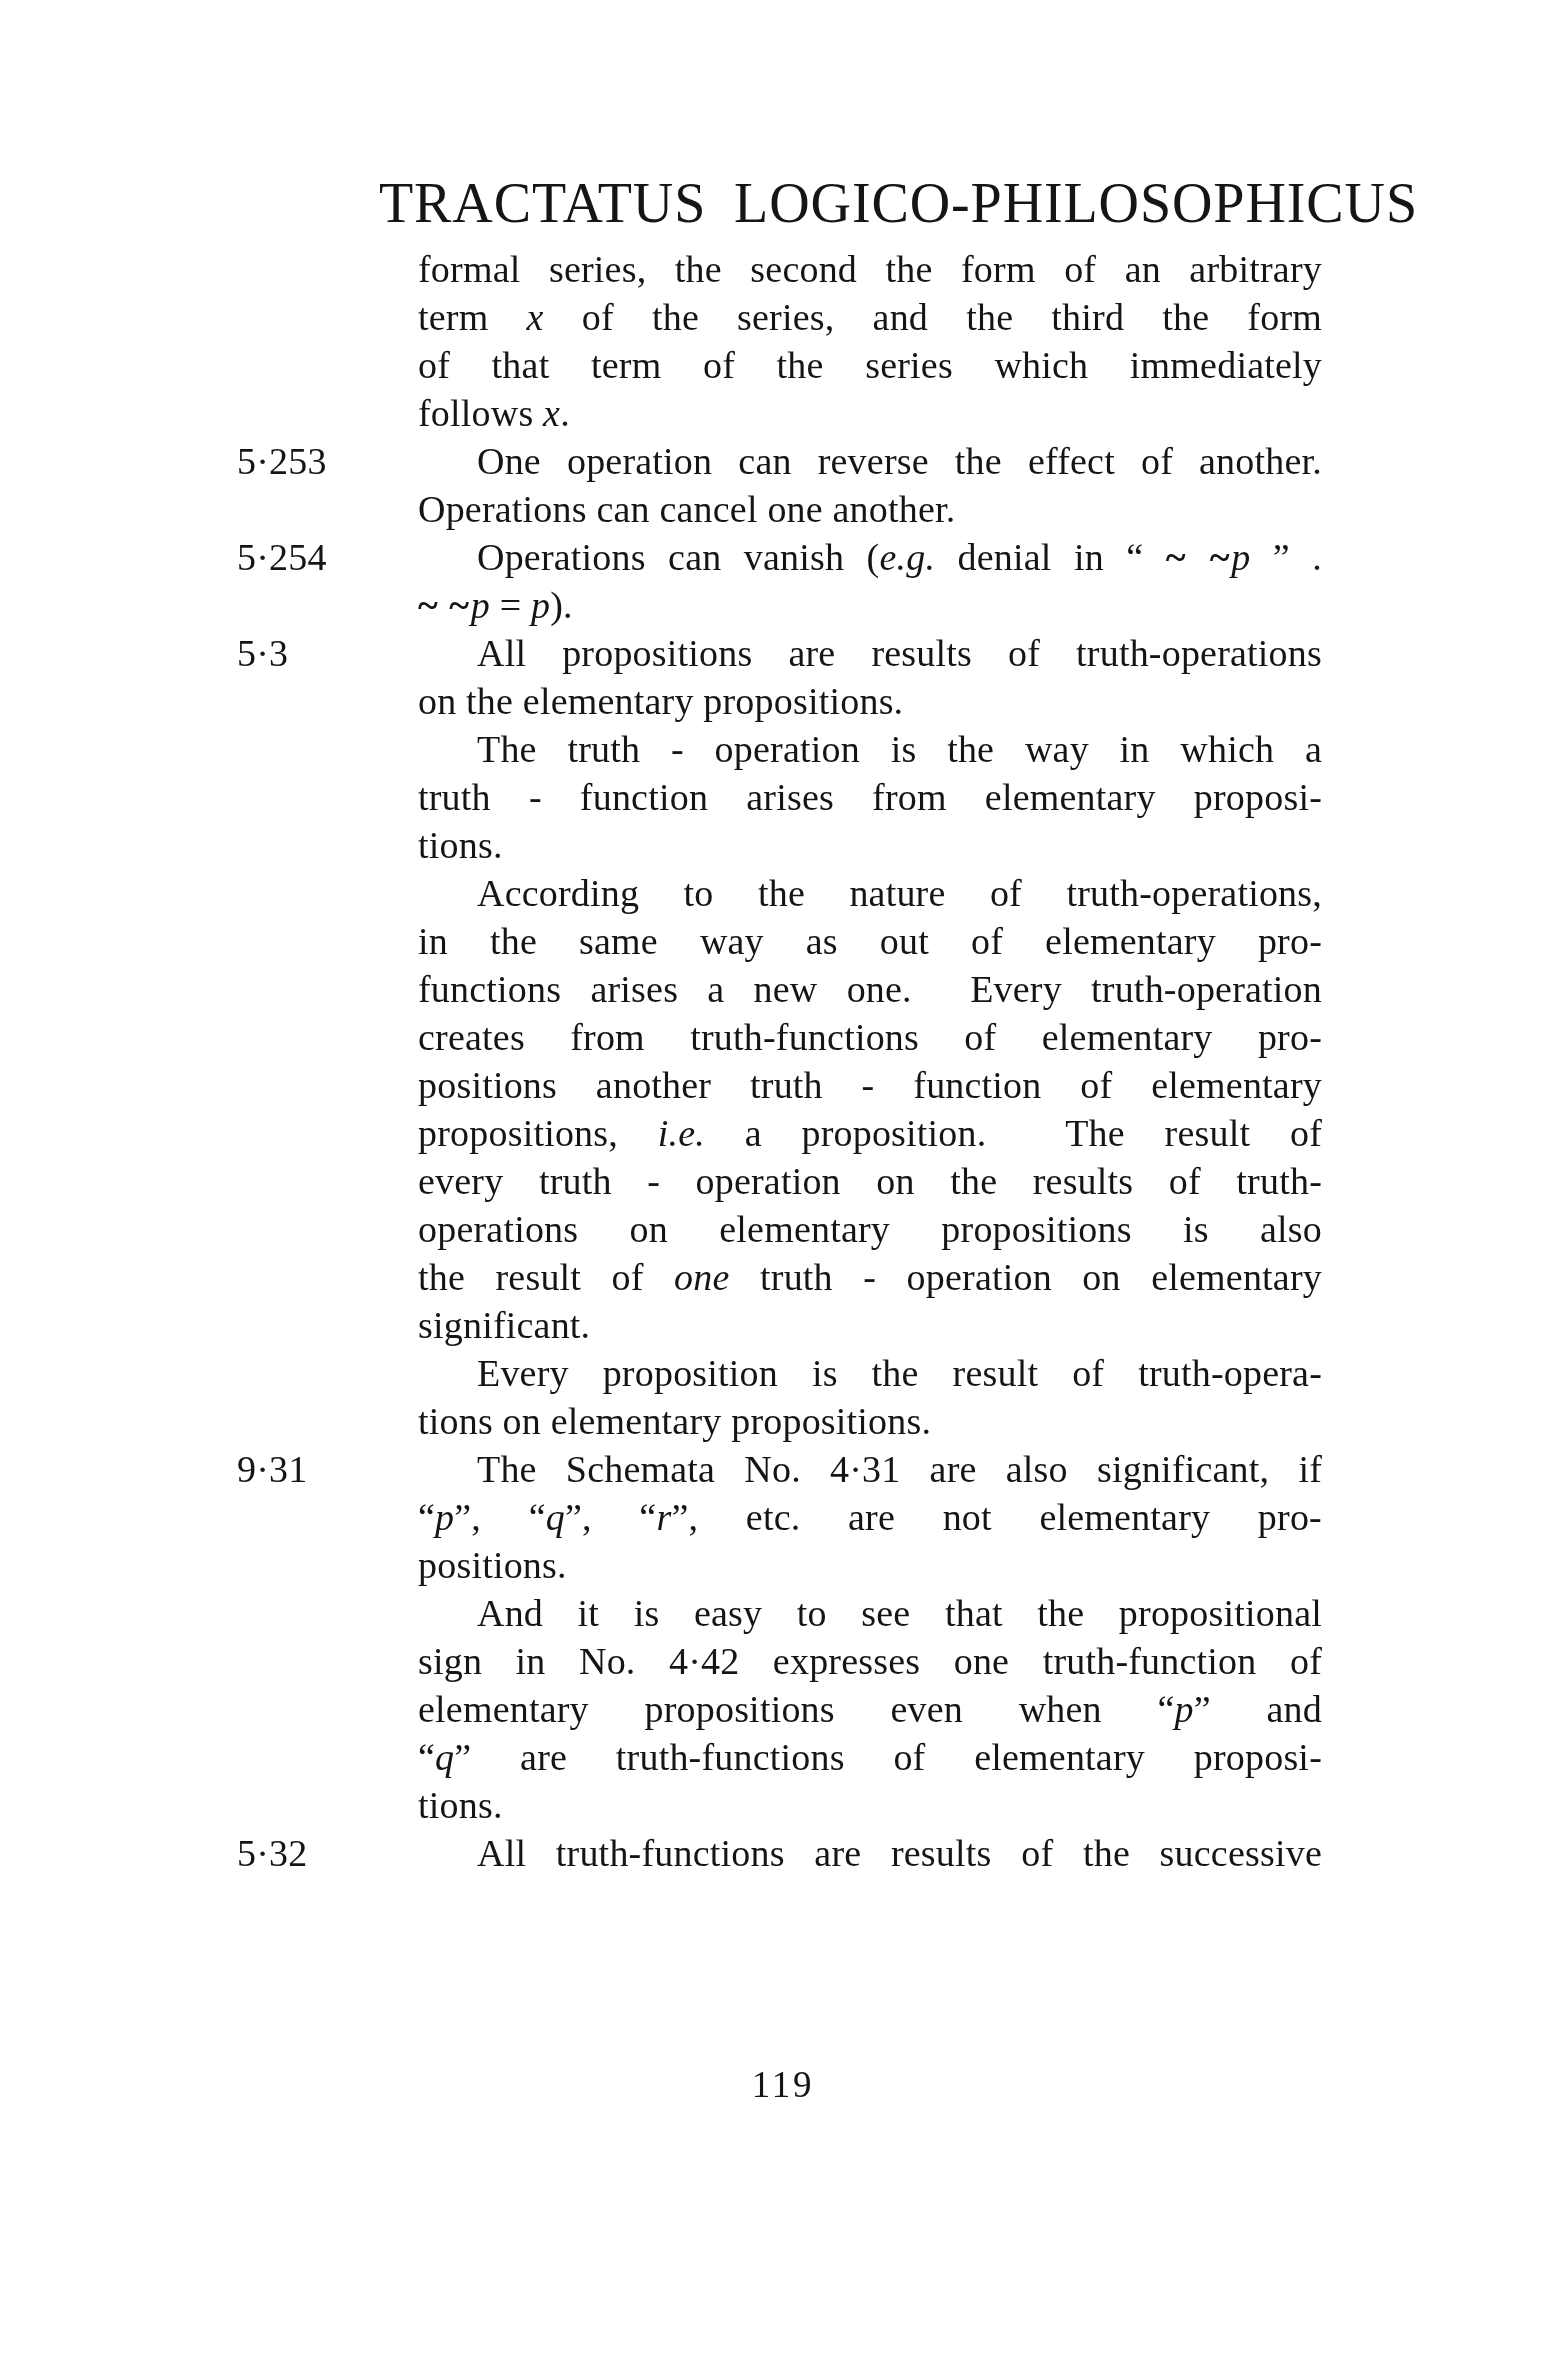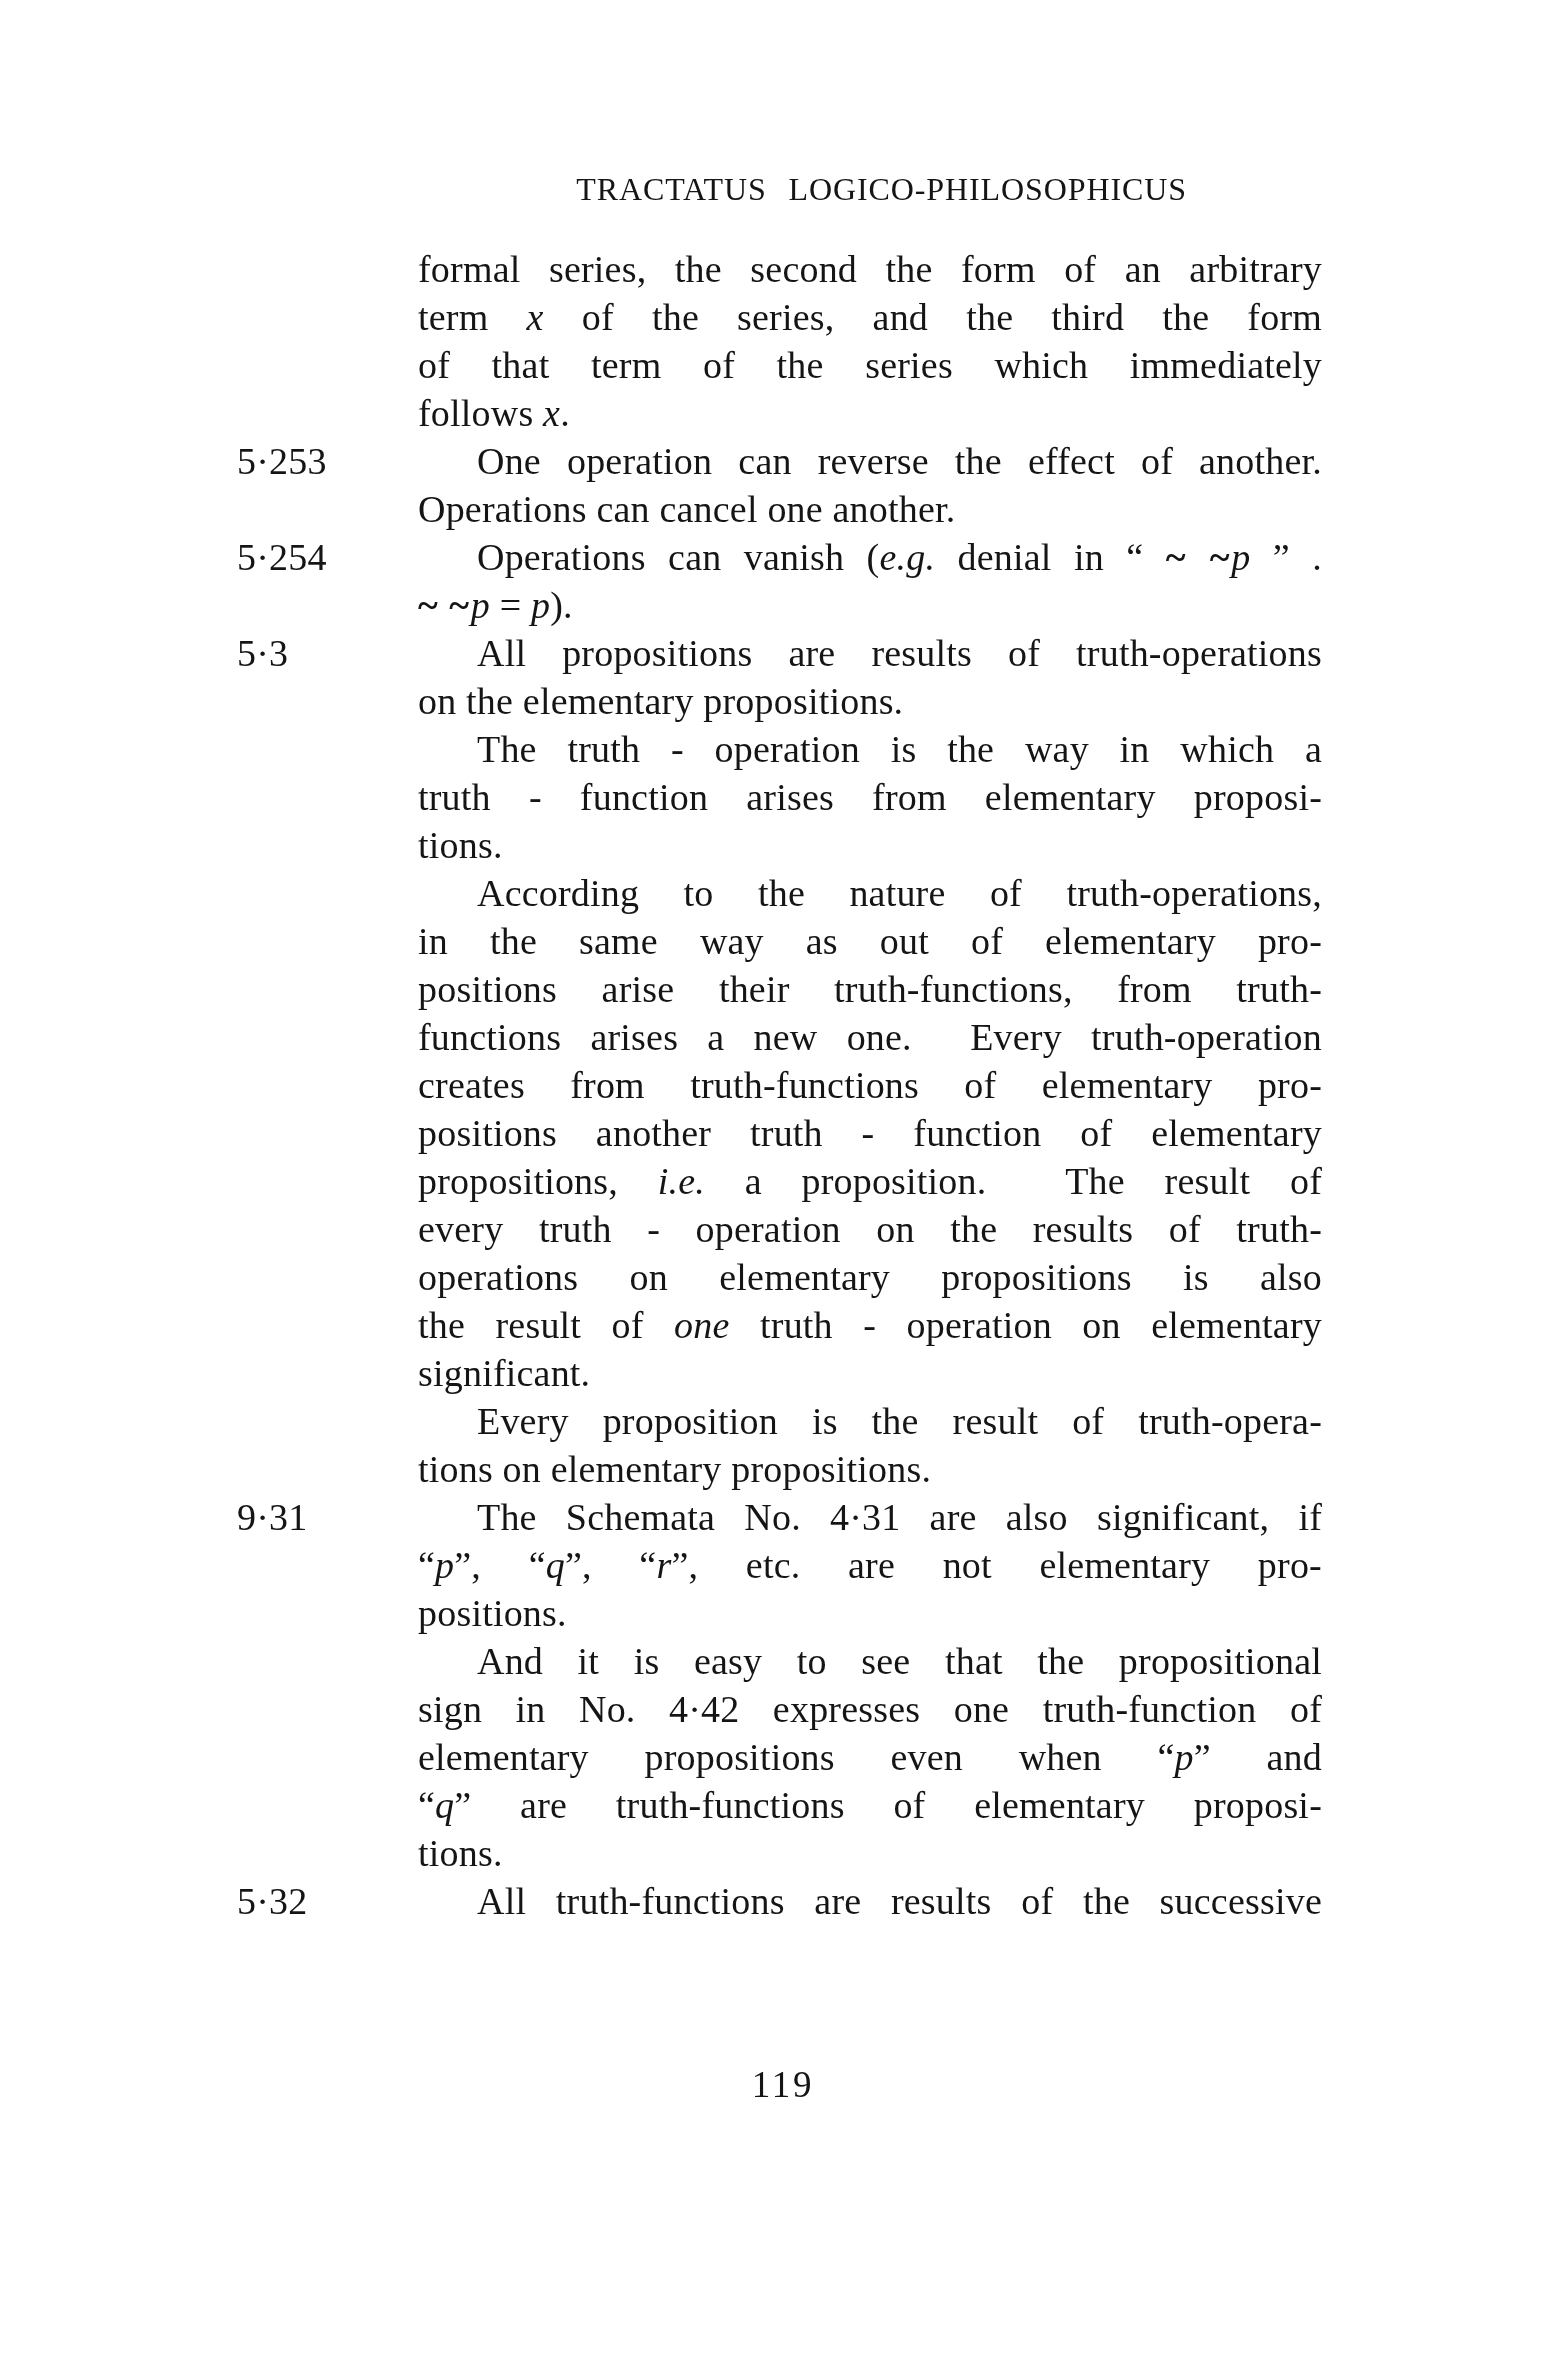--- a/index.html
+++ b/index.html
@@ -7,22 +7,22 @@
     position:relative;
     width:1543px;height:2377px;
     font-family:"Liberation Serif", serif;
     color:#151515;
     overflow:hidden;
   }
   .page{position:absolute;inset:0;background:#ffffff;}
   .running-title{
     position:absolute;
     left:379px;top:171px;width:808px;
-    text-align:right;
-    font-size:32px;
+    text-align:left;
+    font-size:56px;
     letter-spacing:0.9px;
     word-spacing:13px;
     white-space:nowrap;
   }
   .text-block{
     position:absolute;
     left:379px;top:245px;width:943px;
     font-size:38px;
     line-height:48px;
     letter-spacing:0.2px;
@@ -75,21 +75,20 @@
         <div class="line">on the elementary propositions.</div>
       </div>
       <div class="section">
         <div class="line j ind">The truth - operation is the way in which a</div>
         <div class="line j">truth - function arises from elementary proposi-</div>
         <div class="line">tions.</div>
       </div>
       <div class="section">
         <div class="line j ind">According to the nature of truth-operations,</div>
         <div class="line j">in the same way as out of elementary pro-</div>
-        <div class="line j">positions arise their truth-functions, from truth-</div>
         <div class="line j">functions arises a new one.&nbsp; Every truth-operation</div>
         <div class="line j">creates from truth-functions of elementary pro-</div>
         <div class="line j">positions another truth - function of elementary</div>
         <div class="line j">propositions, <i>i.e.</i> a proposition.&nbsp; The result of</div>
         <div class="line j">every truth - operation on the results of truth-</div>
         <div class="line j">operations on elementary propositions is also</div>
         <div class="line j">the result of <i>one</i> truth - operation on elementary</div>
         <div class="line">significant.</div>
       </div>
       <div class="section">

